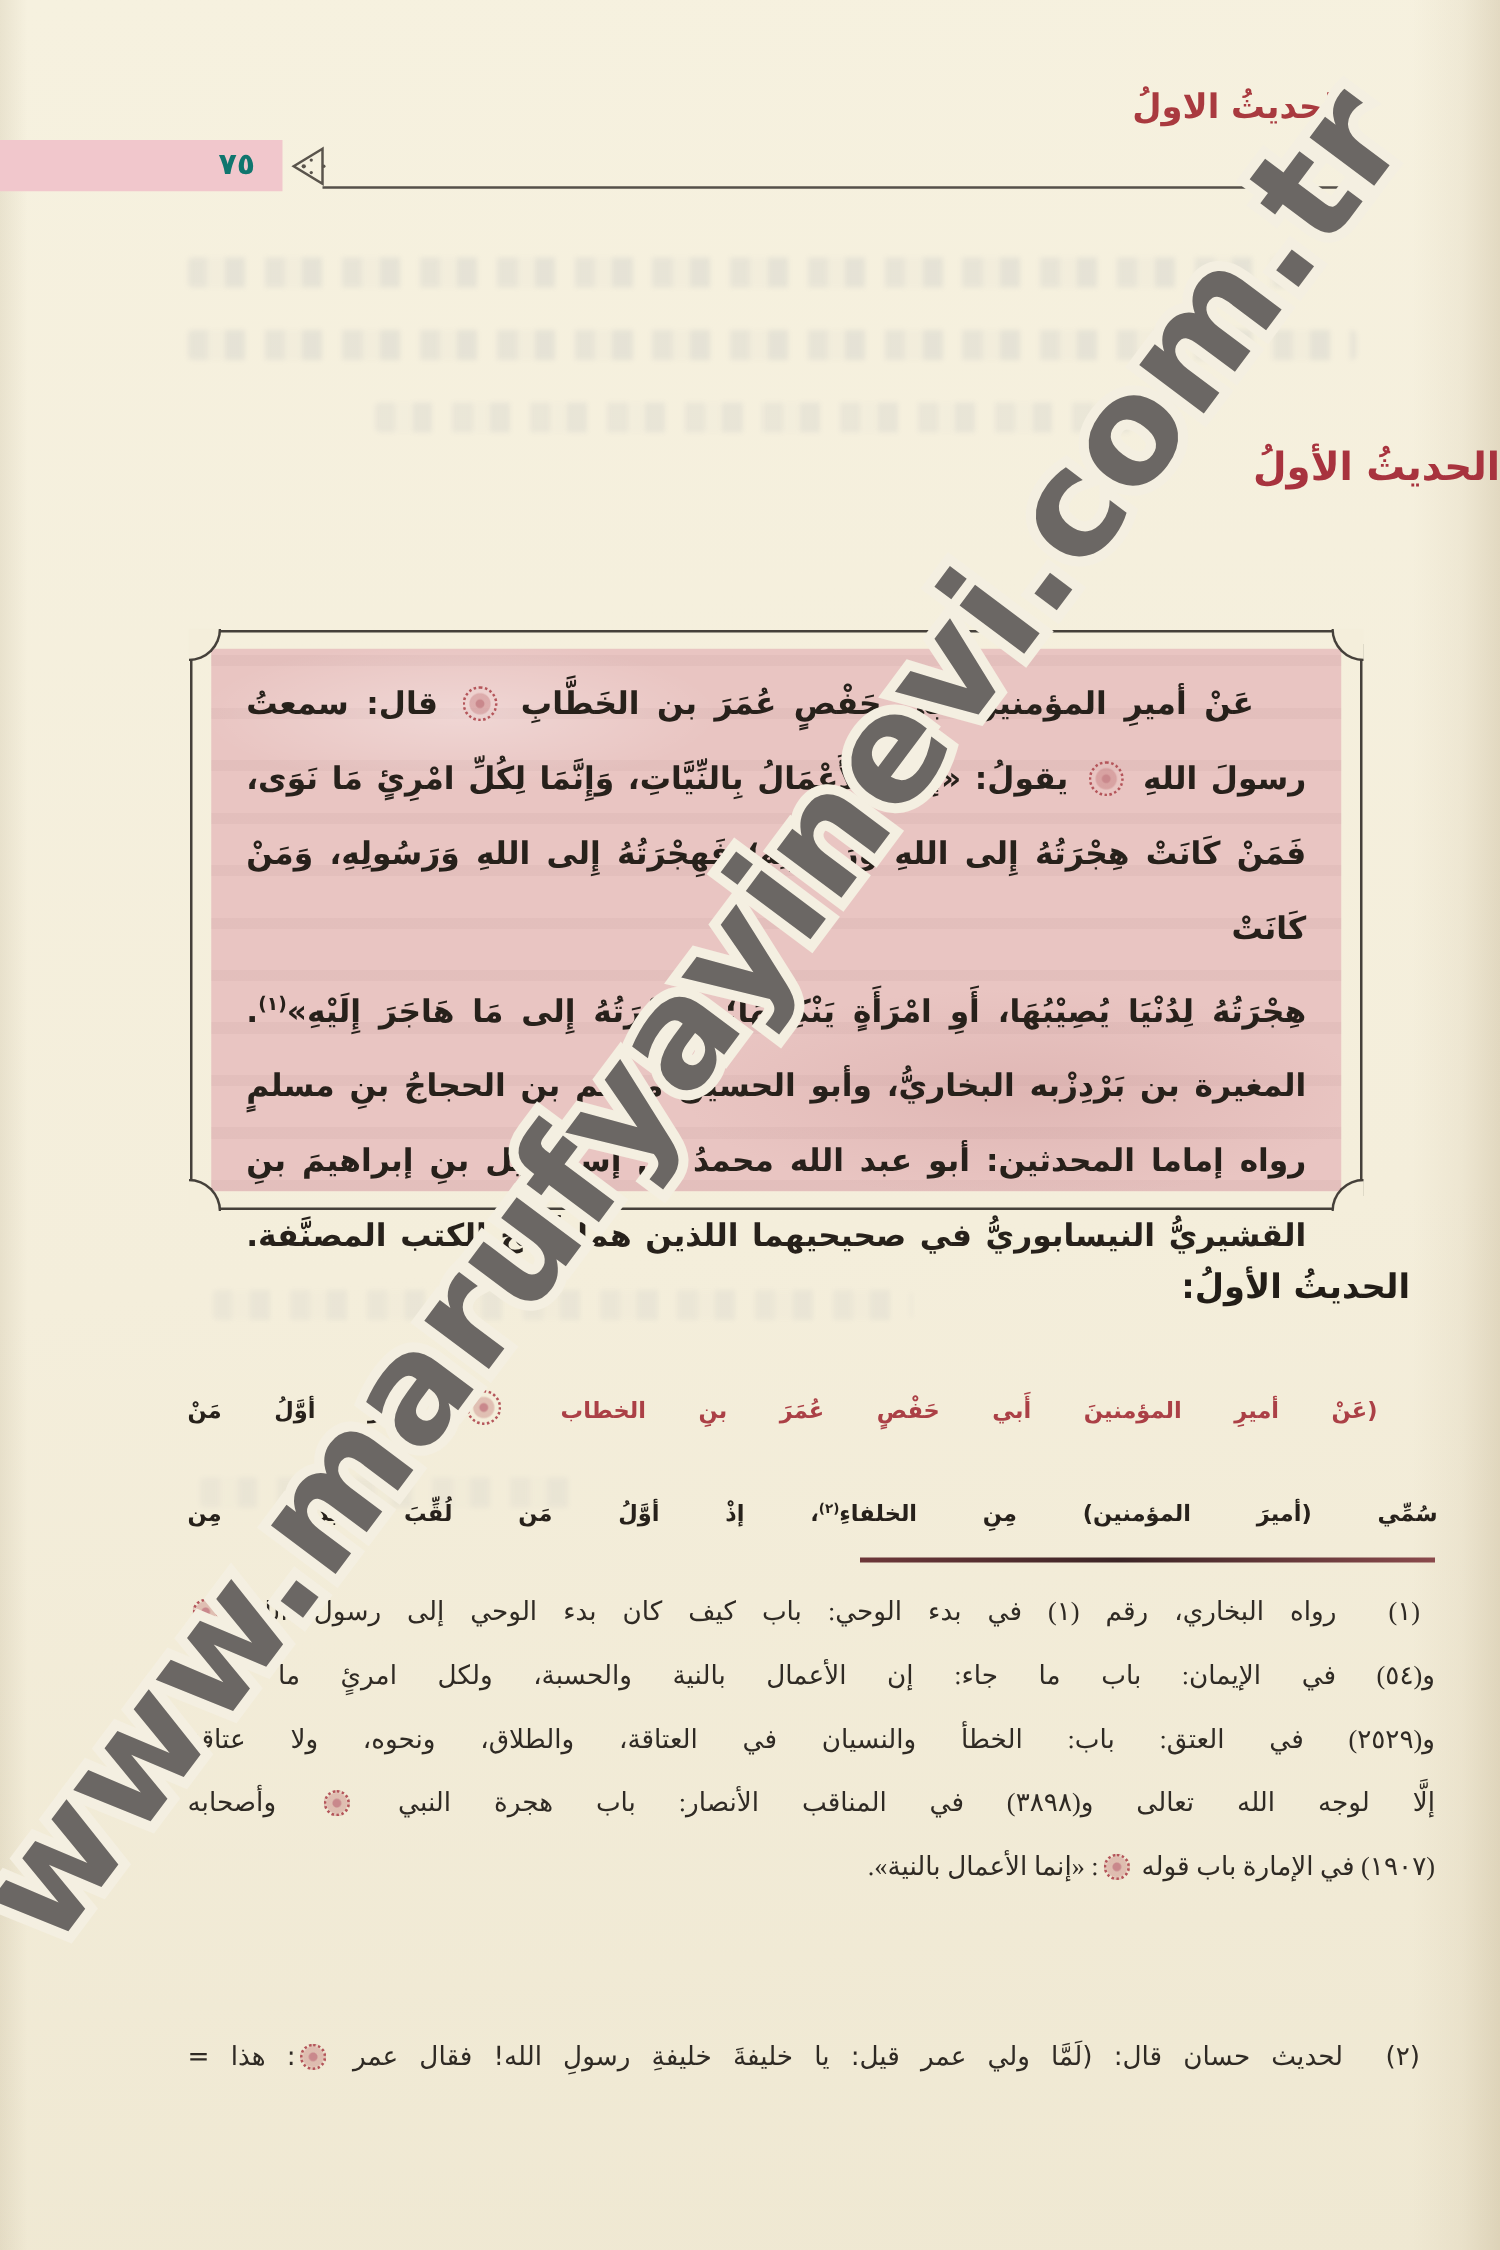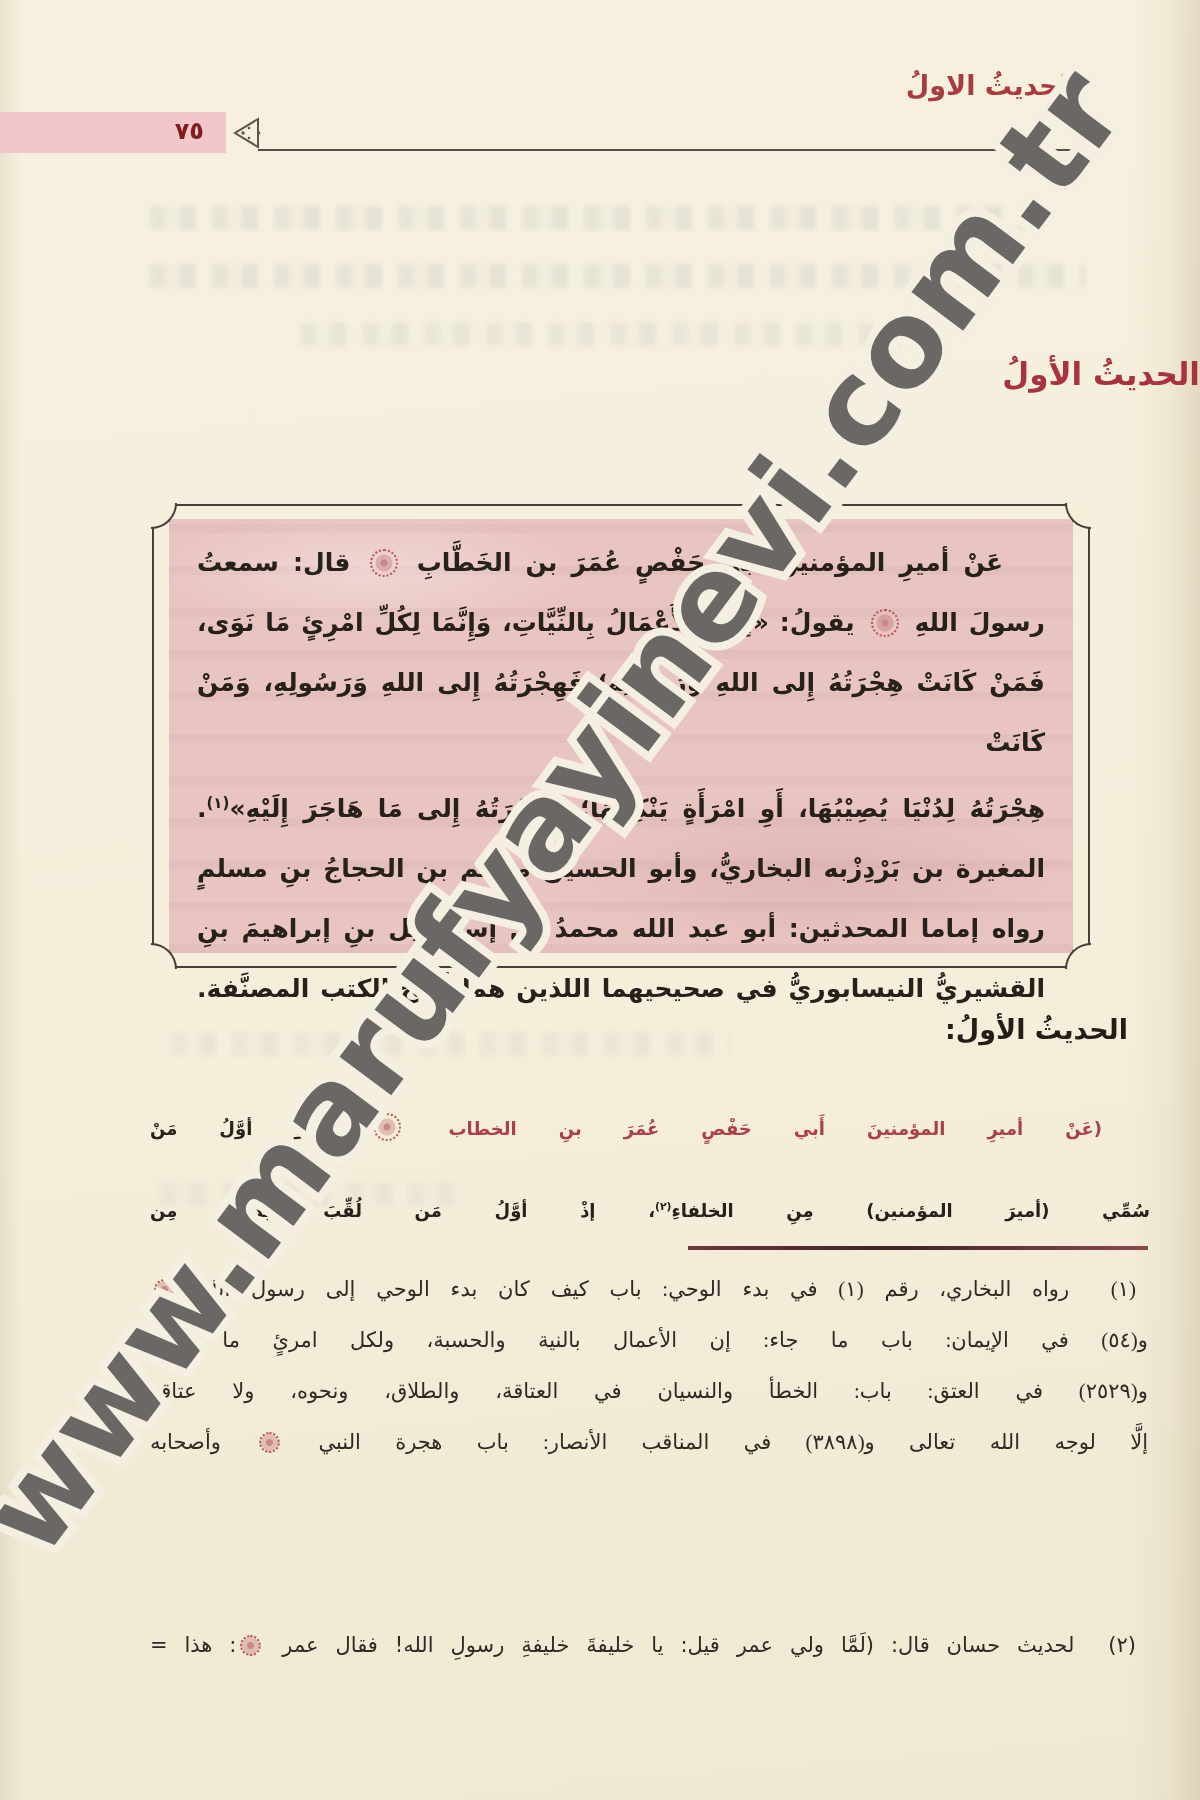--- a/index.html
+++ b/index.html
@@ -15,21 +15,21 @@
   #scan-page{
     position:relative;width:1200px;height:1800px;margin:0 auto;
     background:
       linear-gradient(to left, rgba(150,125,80,.20) 0, rgba(150,125,80,.07) 30px, rgba(150,125,80,0) 70px),
       linear-gradient(to right, rgba(120,100,60,.10) 0, rgba(120,100,60,0) 22px),
       linear-gradient(175deg,#f6f1df 0%,#f4eedb 55%,#efe8d2 100%);
     overflow:hidden;
   }
   
   .band{position:absolute;left:0;top:112px;width:226px;height:41px;background:var(--band);}
-  .pagenum{position:absolute;right:22px;top:5px;font-size:24px;font-weight:bold;color:#7f1d1d;}
+  .pagenum{position:absolute;right:22px;top:5px;font-size:24px;font-weight:bold;color:#0f766e;}
   .h-rule{position:absolute;left:258px;top:149px;width:838px;height:2px;background:#55504a;}
   .h-title{position:absolute;right:122px;top:70px;font-size:27px;font-weight:bold;color:var(--red);direction:rtl;}
   .h-arrow{position:absolute;left:228px;top:112px;}
   .h-squiggle{position:absolute;left:1042px;top:152px;}
   
   .ghost{position:absolute;height:24px;opacity:.5;filter:blur(2px);border-radius:4px;
     background:repeating-linear-gradient(90deg,
       rgba(125,135,158,.22) 0 16px, rgba(125,135,158,.05) 16px 30px,
       rgba(125,135,158,.26) 30px 46px, rgba(125,135,158,0) 46px 62px);}
   
@@ -135,20 +135,21 @@
     <div class="pline first"><span class="seg seg-red">(عَنْ أميرِ المؤمنينَ أَبي حَفْصٍ عُمَرَ بنِ الخطاب </span><span class="seg seg-ra" title="﵁"></span><span class="seg seg-red">)</span><span class="seg"> هو أوَّلُ مَنْ</span></div>
     <div class="pline"><span class="seg">سُمِّي (أميرَ المؤمنين) مِنِ الخلفاءِ</span><span class="seg seg-sup">(٢)</span><span class="seg">، إذْ أوَّلُ مَن لُقِّبَ بذلكَ مِن</span></div>
   </div>
 
   <div class="fn-sep"></div>
   <div class="fn fn1">
     <div class="fnline first"><span class="seg">(١)&nbsp; رواه البخاري، رقم (١) في بدء الوحي: باب كيف كان بدء الوحي إلى رسول الله </span><span class="seg seg-saw" title="ﷺ"></span></div>
     <div class="fnline"><span class="seg">و(٥٤) في الإيمان: باب ما جاء: إن الأعمال بالنية والحسبة، ولكل امرئٍ ما نوى،</span></div>
     <div class="fnline"><span class="seg">و(٢٥٢٩) في العتق: باب: الخطأ والنسيان في العتاقة، والطلاق، ونحوه، ولا عتاقة</span></div>
     <div class="fnline"><span class="seg">إلَّا لوجه الله تعالى و(٣٨٩٨) في المناقب الأنصار: باب هجرة النبي </span><span class="seg seg-saw" title="ﷺ"></span><span class="seg"> وأصحابه</span></div>
+    <div class="fnline no-just"><span class="seg">(١٩٠٧) في الإمارة باب قوله </span><span class="seg seg-saw" title="ﷺ"></span><span class="seg">: «إنما الأعمال بالنية».</span></div>
   </div>
   <div class="fn fn2">
     <div class="fnline first"><span class="seg">(٢)&nbsp; لحديث حسان قال: (لَمَّا ولي عمر قيل: يا خليفةَ خليفةِ رسولِ الله! فقال عمر </span><span class="seg seg-ra" title="﵁"></span><span class="seg">: هذا =</span></div>
   </div>
 
   <svg class="wm" width="1200" height="1800" viewBox="0 0 1200 1800">
     <text transform="translate(42,1562) rotate(-53.2)" font-family="DejaVu Sans, sans-serif" font-size="118" font-weight="bold" fill="#6b6764" stroke="#f4efe1" stroke-width="16" paint-order="stroke" letter-spacing="1">www.marufyayinevi.com.tr</text>
   </svg>
 
 </div>

